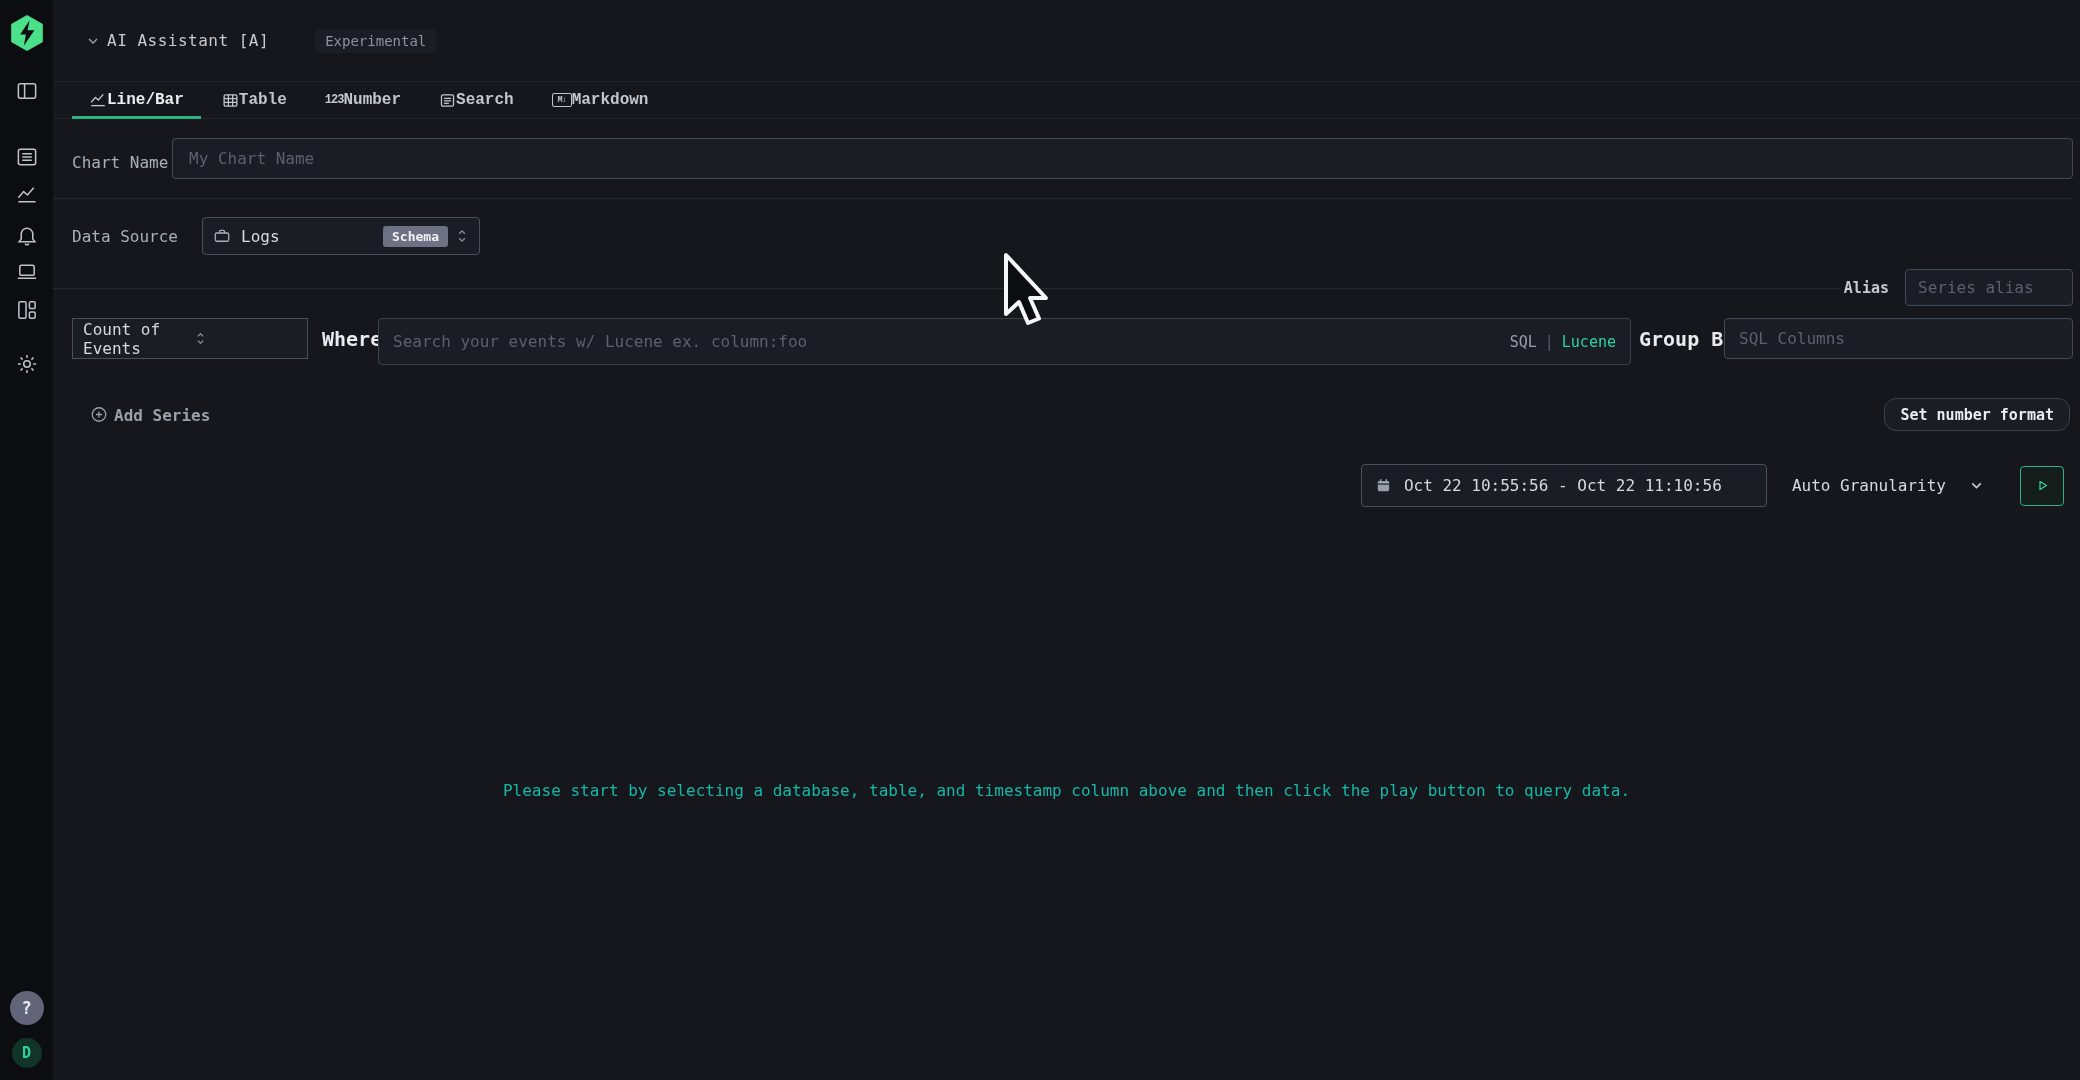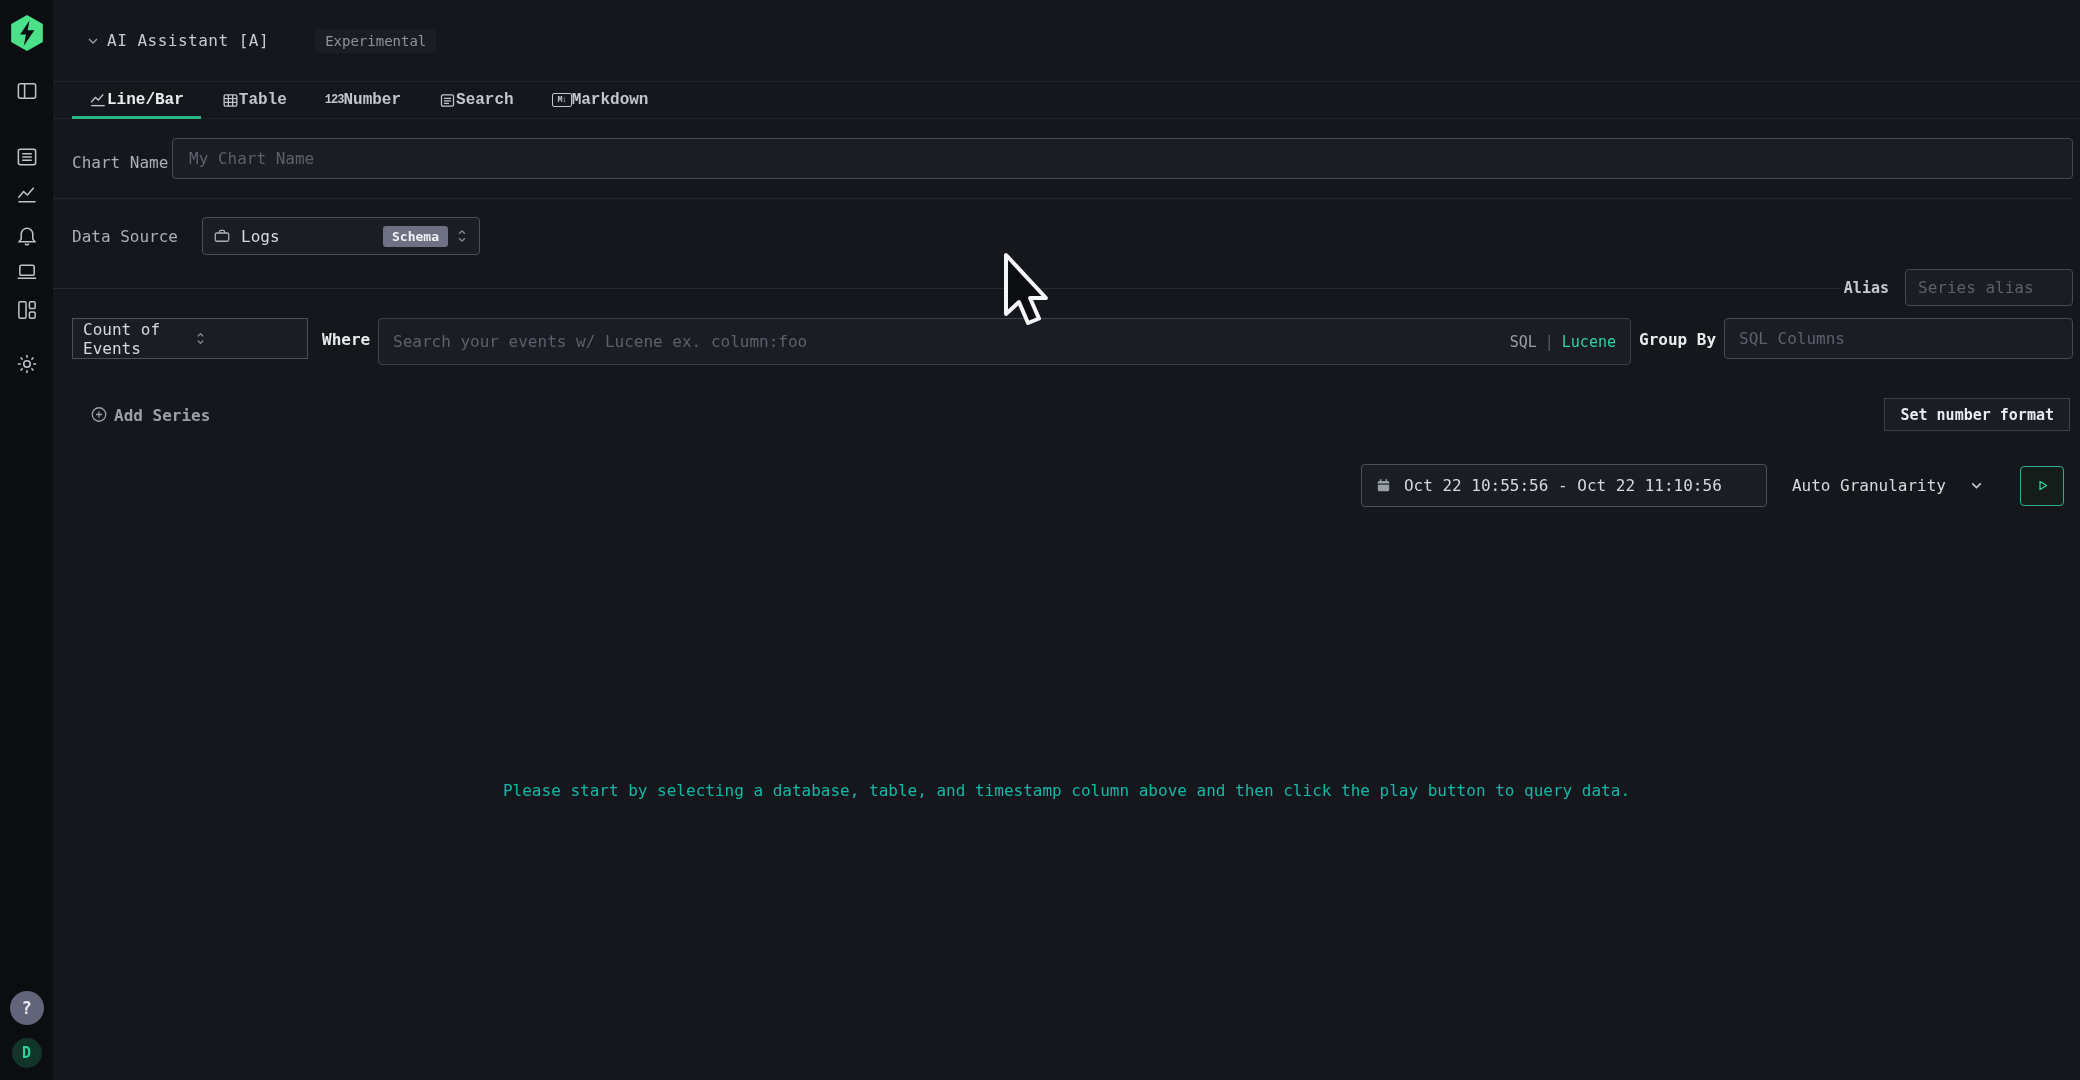--- a/index.html
+++ b/index.html
@@ -32,21 +32,21 @@
   .tab { display:flex; align-items:center; padding:0 17px; margin-right:4px; color:#c2c6cc;
          font-size:16px; font-weight:bold; cursor:pointer; position:relative;font-family:Liberation Mono, monospace; }
   .tab svg { color:#c2c6cc; }
   .tab .num-ic { font-size:12px; font-weight:bold; color:#c2c6cc; letter-spacing:-1px; }
   .tab.active { color:#eceef1; }
   .tab.active::after { content:""; position:absolute; left:0; right:0; bottom:-1px; height:3px; background:#2bb583; }
   .md-ic { width:20px; height:14px; border:1.4px solid #c2c6cc; border-radius:2px; font-size:8.5px; font-weight:bold;
            display:flex; align-items:center; justify-content:center; color:#c2c6cc; letter-spacing:-1px; }
 
   .field-label { color:#aab0b8; font-size:16px; }
-  .bold-label { color:#e9ebee; font-size:16px; font-weight:bold; }
+  .bold-label { color:#e9ebee; font-size:20px; font-weight:bold; }
 
   input, .fake-input { background:#1a1d24; border:1px solid #444a55; border-radius:4px; color:#d6d9dd;
           font-family:inherit; font-size:16px; outline:none; }
   input::placeholder { color:#5b616c; opacity:1; }
 
   .row-chartname { position:absolute; top:138px; left:0; right:0; height:47px; }
   .row-chartname .field-label { position:absolute; left:19px; top:50%; transform:translateY(-50%); }
   .chartname-input { position:absolute; left:119px; right:7px; top:0; height:41px; padding:0 16px; }
 
   .divider { position:absolute; left:0; height:1px; background:#242830; }
@@ -79,21 +79,21 @@
   .lang-sql { color:#9aa0a8; cursor:pointer; }
   .lang-sep { color:#565b66; }
   .lang-lucene { color:#2dd4a0; cursor:pointer; }
   .groupby-label { position:absolute; left:1586px; top:50%; transform:translateY(-50%); }
   .groupby-input { position:absolute; left:1671px; right:7px; top:0; height:41px; padding:0 14px; }
 
   .row-actions { position:absolute; top:398px; left:0; right:0; height:33px; }
   .add-series { position:absolute; left:37px; top:50%; transform:translateY(-50%); display:flex; align-items:flex-start;
                 gap:6px; color:#9aa0a8; font-size:16px; font-weight:bold; cursor:pointer; }
   .numfmt-btn { position:absolute; right:10px; top:0; height:33px; background:#1a1d24; border:1px solid #3c424c;
-                border-radius:0; color:#e9ebee; font-size:15px; font-weight:bold; padding:0 15px;
+                border-radius:12px; color:#e9ebee; font-size:15px; font-weight:bold; padding:0 15px;
                 display:flex; align-items:center; cursor:pointer; }
 
   .row-time { position:absolute; top:464px; left:0; right:16px; height:43px; display:flex; justify-content:flex-end; align-items:center; }
   .date-input { width:406px; height:43px; background:#1a1d24; border:1px solid #4a505a; border-radius:4px;
                 display:flex; align-items:center; padding:0 13px; gap:12px; color:#d6d9dd; font-size:16px; cursor:pointer; }
   .date-input svg { color:#9aa0a8; }
   .granularity { margin-left:25px; display:flex; align-items:center; gap:22px; color:#d6d9dd; font-size:16px; cursor:pointer; }
   .granularity svg { color:#c6cad0; }
   .play-btn { margin-left:35px; width:44px; height:40px; border:1px solid #2fae8a; border-radius:4px; background:#141d1a;
               display:flex; align-items:center; justify-content:center; color:#2dd4a0; cursor:pointer; }

